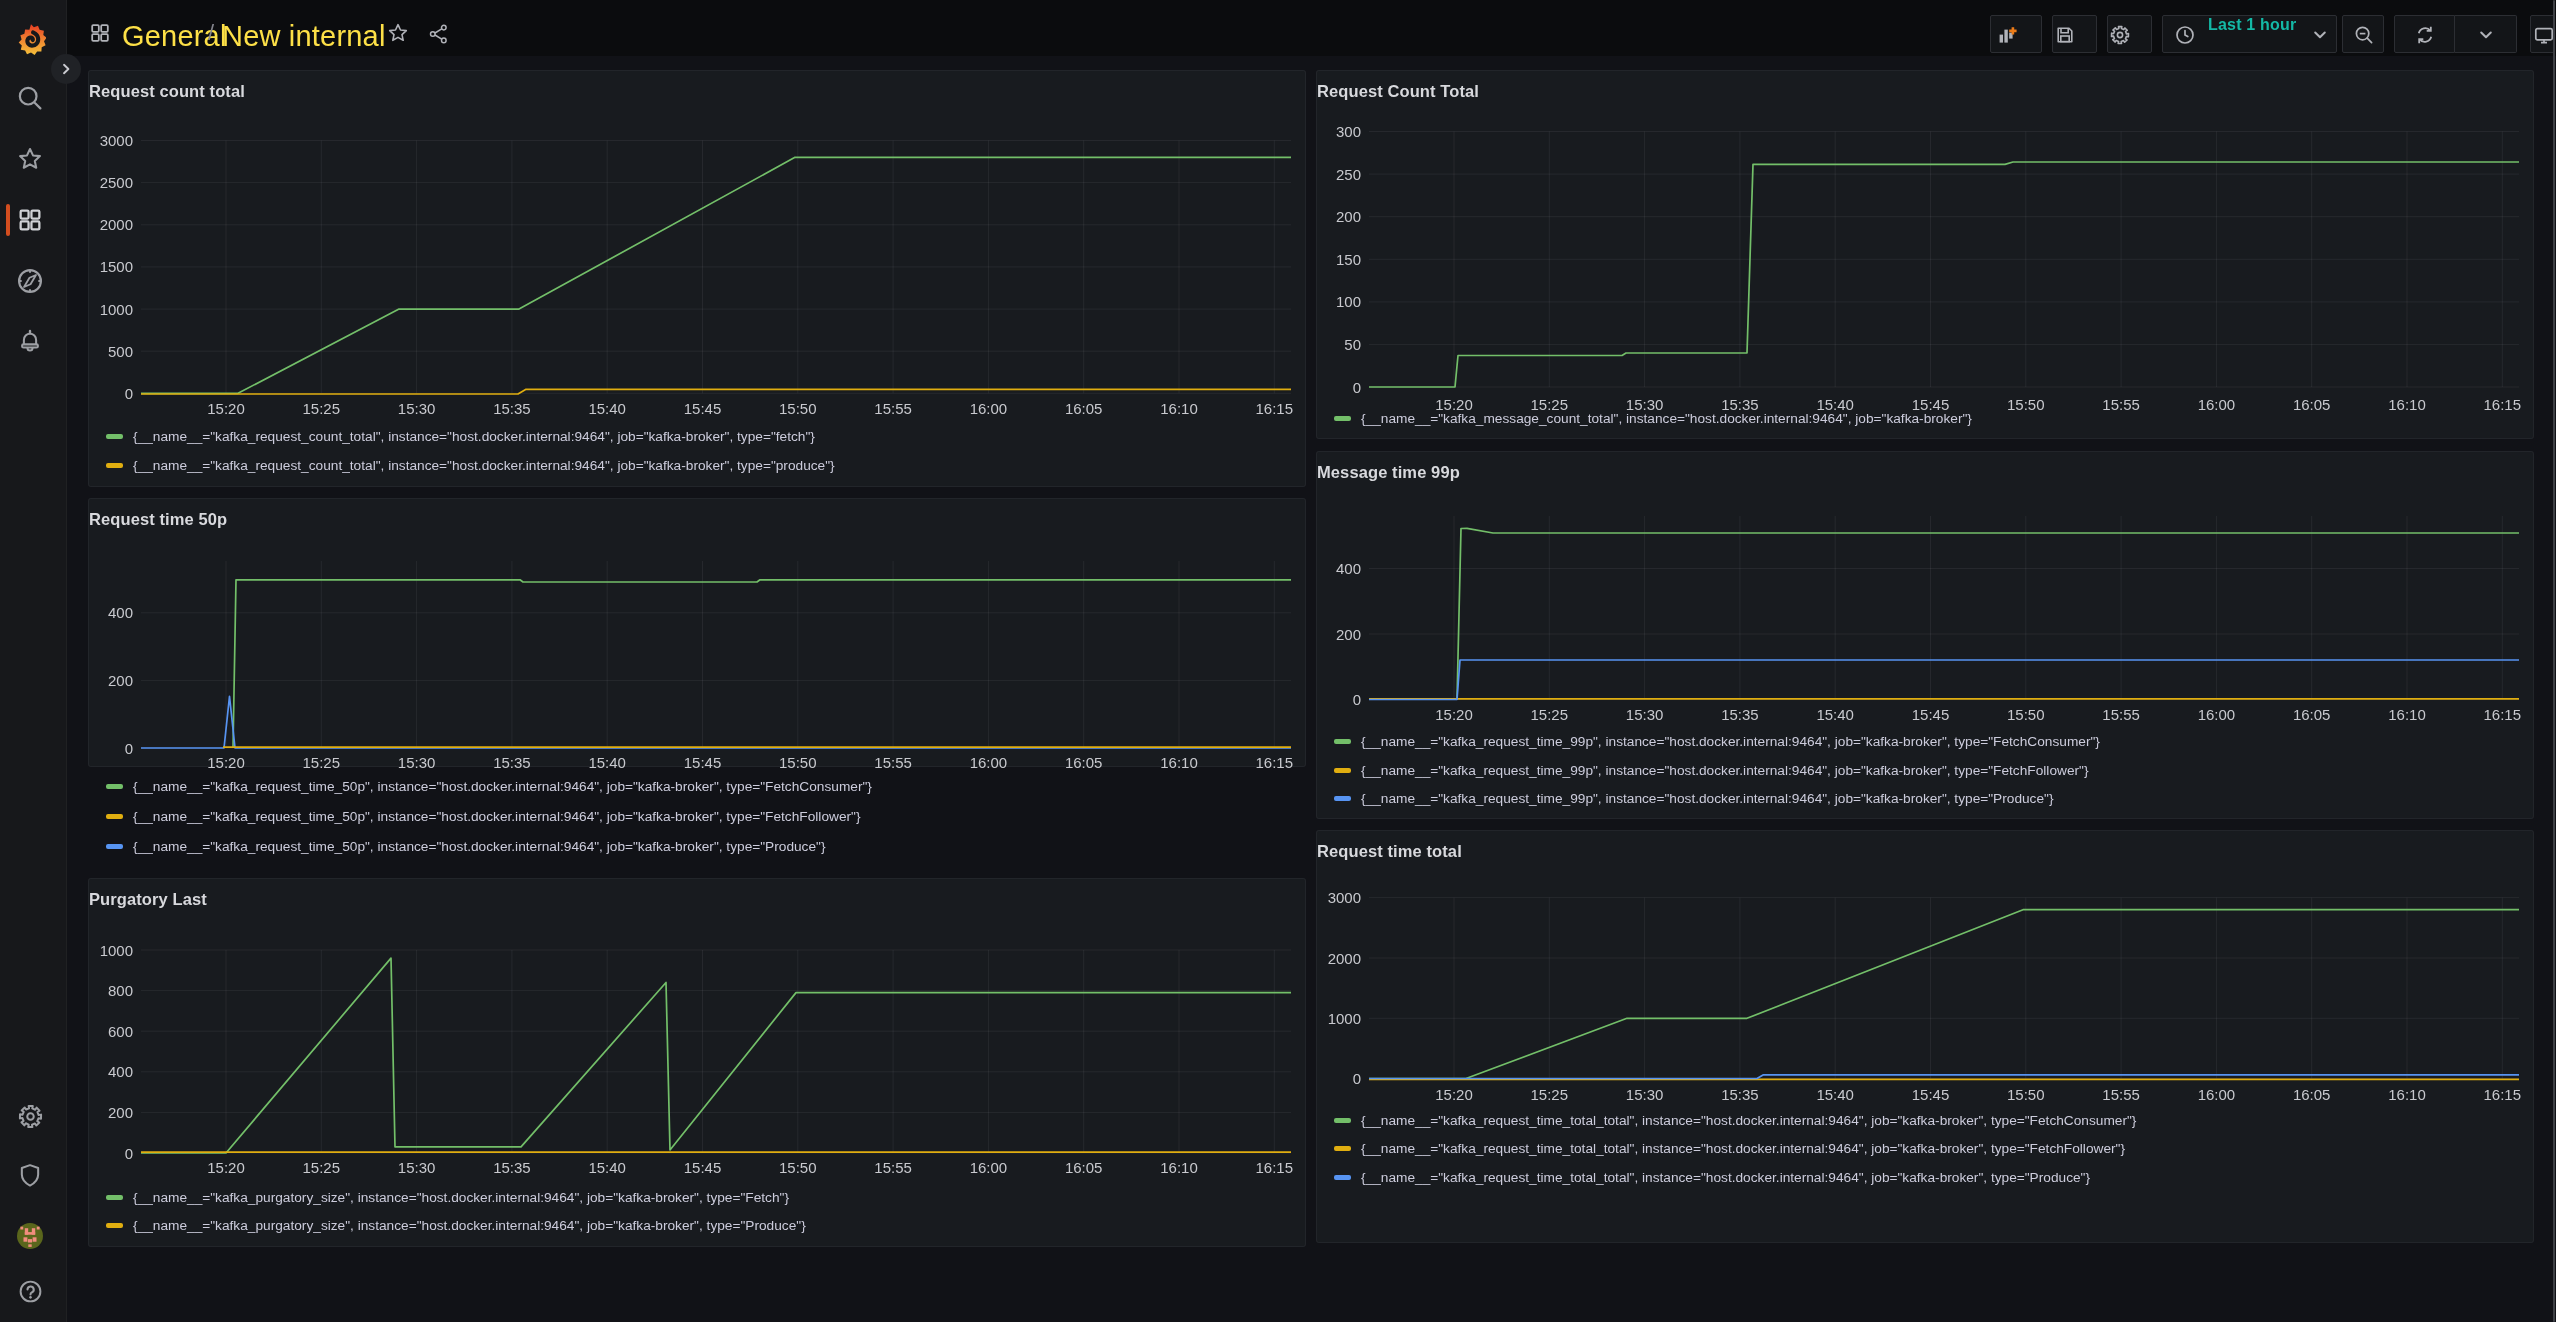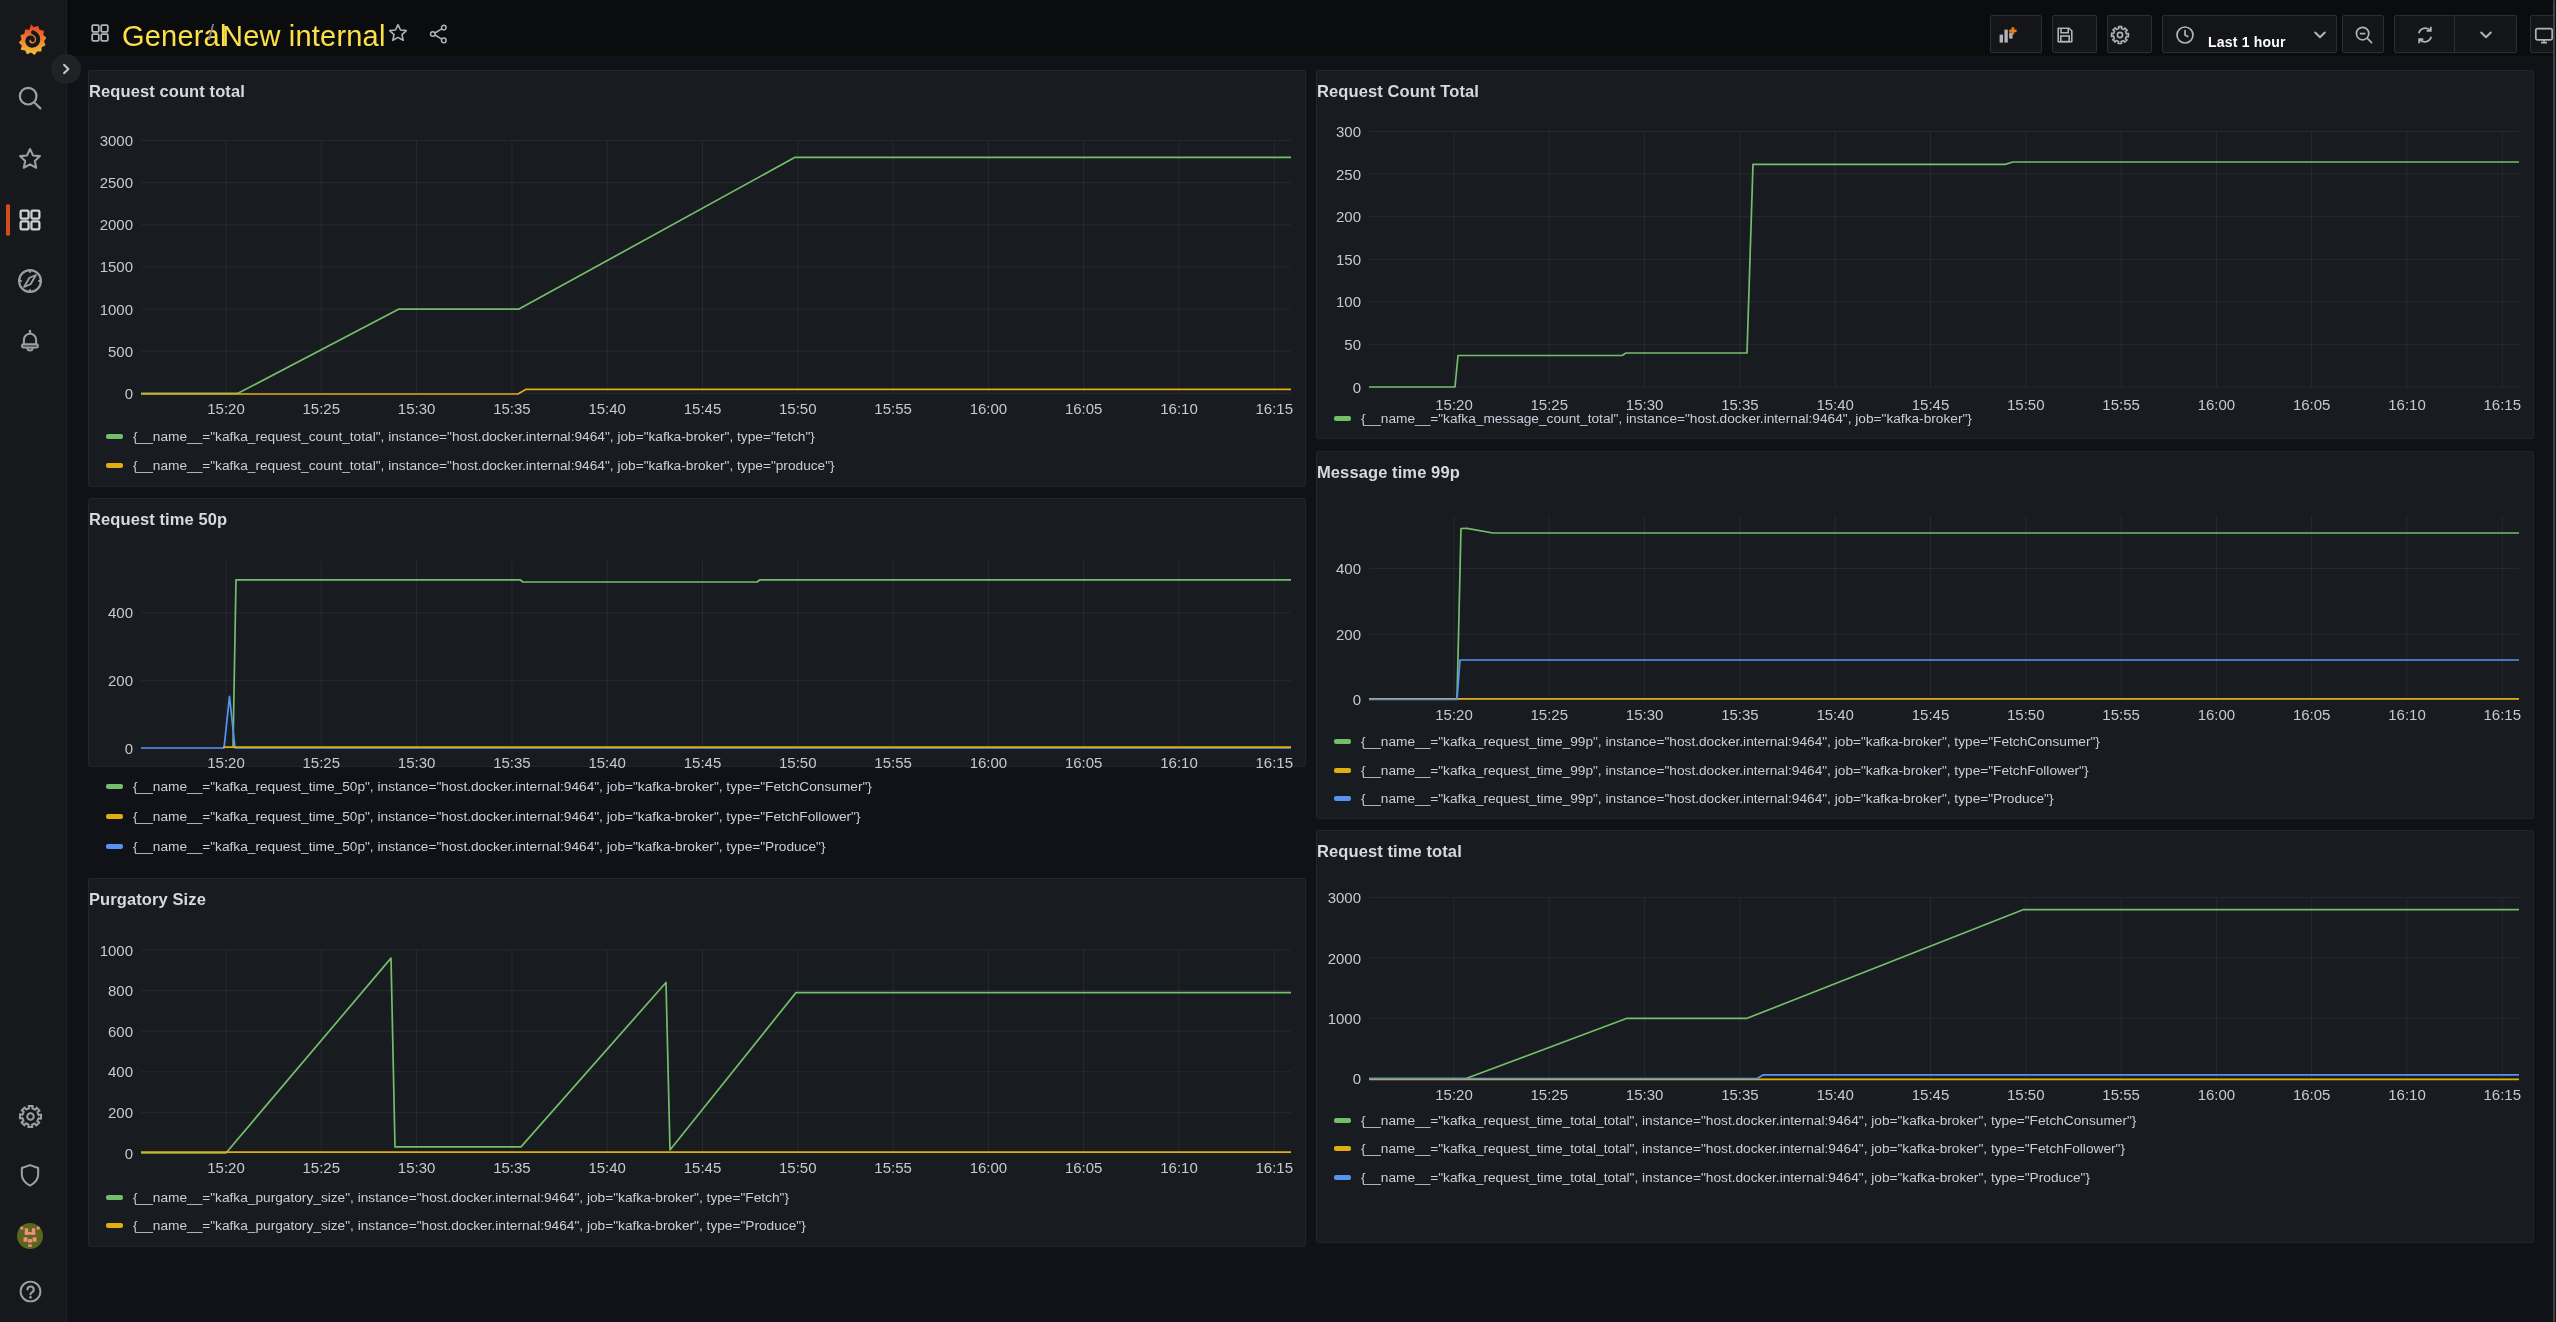--- a/index.html
+++ b/index.html
@@ -1,21 +1,21 @@
 <!DOCTYPE html>
 <html><head><meta charset="utf-8"><title>Grafana</title>
 <style>
 *{margin:0;padding:0;box-sizing:border-box}
 html,body{width:2556px;height:1322px;overflow:hidden;background:#111217;font-family:"Liberation Sans",sans-serif}
 .abs{position:absolute}
 .navbar{position:absolute;left:0;top:0;width:2556px;height:56px;background:#0b0c0e}
 .crumb{position:absolute;top:20px;font-size:29px;color:#fde047;letter-spacing:.2px;white-space:pre}
 .crumbsep{position:absolute;top:20px;font-size:21.8px;color:#85868e}
 .tbtn{position:absolute;top:15px;height:38px;background:#131518;border:1px solid #2c2e33;border-radius:2px}
-.tbtxt{position:absolute;left:45px;top:18px;font-size:14px;font-weight:700;color:#ffffff;letter-spacing:.2px}
+.tbtxt{position:absolute;left:45px;top:0;font-size:16px;font-weight:700;color:#14b8a6;letter-spacing:.2px}
 .sidebar{position:absolute;left:0;top:0;width:67px;height:1322px;background:#17181b;border-right:1px solid rgba(255,255,255,0.04)}
 .expandbtn{position:absolute;left:51px;top:54px;width:30px;height:30px;border-radius:50%;background:#202226;display:flex;align-items:center;justify-content:center;z-index:5}
 .panel{position:absolute;background:#181b1f;border:1px solid rgba(204,204,220,0.06);border-radius:3px}
 .ptitle{position:absolute;left:0;top:11px;width:100%;font-size:16.5px;font-weight:600;color:#d8d9dd;letter-spacing:.1px}
 .panel svg{position:absolute;left:0;top:0}
 .lrow{position:absolute;left:17px;height:22px;display:flex;align-items:center;white-space:pre}
 .sw{display:inline-block;width:17px;height:5px;border-radius:2px;margin-right:10px;flex:none}
 .lt{font-size:13.7px;color:#ccccdc;letter-spacing:0px}
 .scroll{position:absolute;right:1px;top:0;width:2px;height:1322px;background:#3f4146;border-radius:2px}
 svg text{font-family:"Liberation Sans",sans-serif}
@@ -181,21 +181,21 @@
       <text x="1185.3" y="269" text-anchor="middle" font-size="15" fill="#c8c9ce">16:15</text>
       <path d="M144.0 249.0 L147.0 80.8 L431.0 80.8 L434.0 83.0 L668.0 83.0 L671.0 80.8 L1202.0 80.8" fill="none" stroke="#73bf69" stroke-width="1.7" stroke-linejoin="round" stroke-linecap="butt"></path>
       <path d="M52.0 249.0 L135.0 249.0 L140.5 197.3 L146.0 249.0 L1202.0 249.0" fill="none" stroke="#5794f2" stroke-width="1.7" stroke-linejoin="round" stroke-linecap="butt"></path>
       <path d="M134.0 248.2 L1202.0 248.2" fill="none" stroke="#e0ae10" stroke-width="1.7" stroke-linejoin="round" stroke-linecap="butt"></path>
     </svg>
     <div class="lrow" style="top:276px"><span class="sw" style="background:#73bf69"></span><span class="lt">{__name__="kafka_request_time_50p", instance="host.docker.internal:9464", job="kafka-broker", type="FetchConsumer"}</span></div>
     <div class="lrow" style="top:306px"><span class="sw" style="background:#e0ae10"></span><span class="lt">{__name__="kafka_request_time_50p", instance="host.docker.internal:9464", job="kafka-broker", type="FetchFollower"}</span></div>
     <div class="lrow" style="top:336px"><span class="sw" style="background:#5794f2"></span><span class="lt">{__name__="kafka_request_time_50p", instance="host.docker.internal:9464", job="kafka-broker", type="Produce"}</span></div>
   </div>
 <div class="panel" style="left:88px;top:878px;width:1218px;height:369px">
-    <div class="ptitle">Purgatory Size</div>
+    <div class="ptitle">Purgatory Last</div>
     <svg width="1218" height="369" viewBox="0 0 1218 369">
       <line x1="137.0" y1="71" x2="137.0" y2="274" stroke="rgba(204,204,220,0.08)" stroke-width="1"></line>
       <line x1="232.3" y1="71" x2="232.3" y2="274" stroke="rgba(204,204,220,0.08)" stroke-width="1"></line>
       <line x1="327.6" y1="71" x2="327.6" y2="274" stroke="rgba(204,204,220,0.08)" stroke-width="1"></line>
       <line x1="422.9" y1="71" x2="422.9" y2="274" stroke="rgba(204,204,220,0.08)" stroke-width="1"></line>
       <line x1="518.2" y1="71" x2="518.2" y2="274" stroke="rgba(204,204,220,0.08)" stroke-width="1"></line>
       <line x1="613.5" y1="71" x2="613.5" y2="274" stroke="rgba(204,204,220,0.08)" stroke-width="1"></line>
       <line x1="708.8" y1="71" x2="708.8" y2="274" stroke="rgba(204,204,220,0.08)" stroke-width="1"></line>
       <line x1="804.1" y1="71" x2="804.1" y2="274" stroke="rgba(204,204,220,0.08)" stroke-width="1"></line>
       <line x1="899.4" y1="71" x2="899.4" y2="274" stroke="rgba(204,204,220,0.08)" stroke-width="1"></line>

